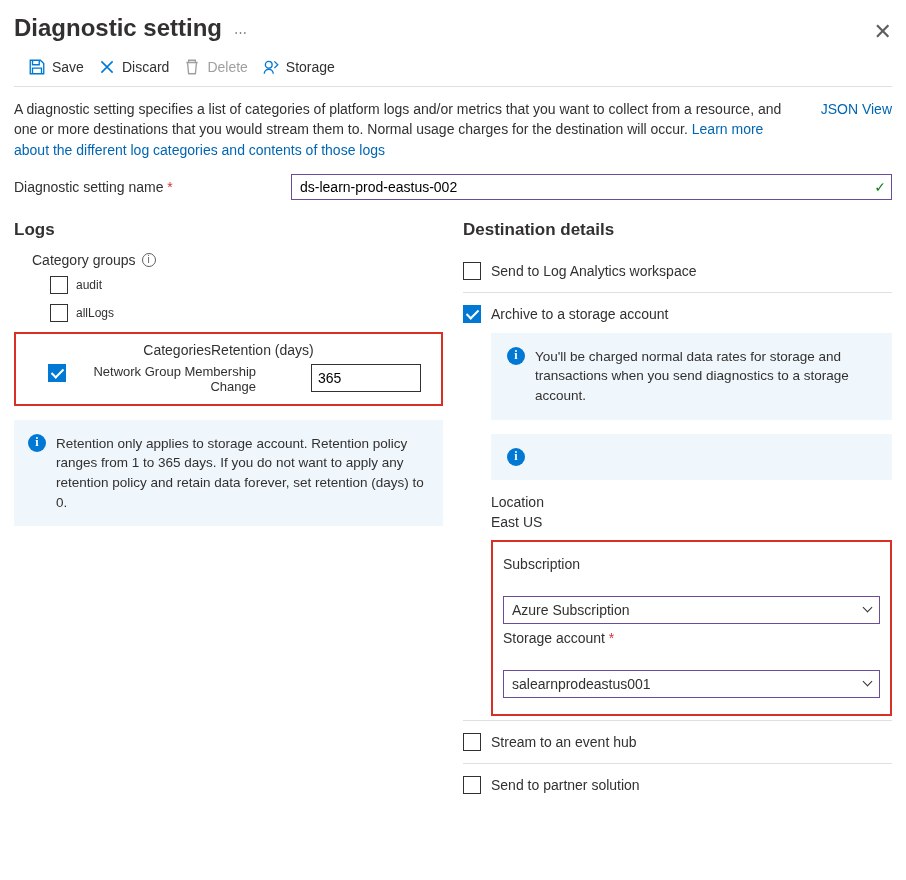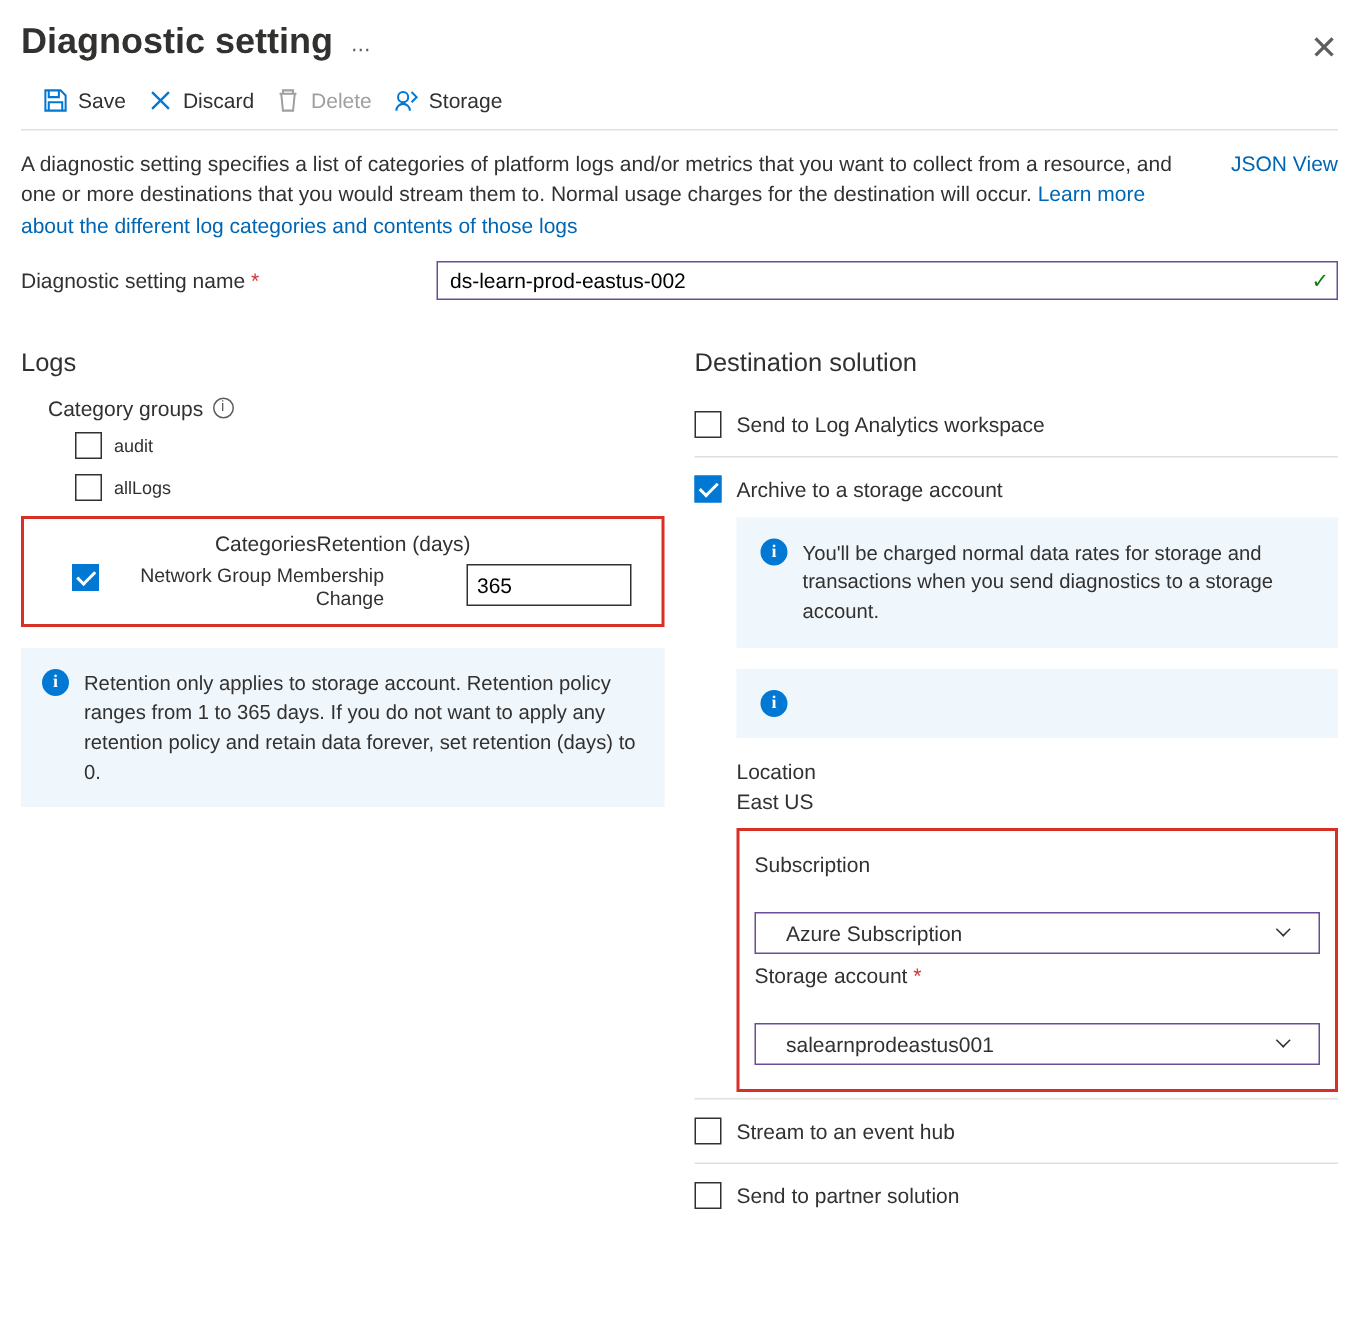--- a/index.html
+++ b/index.html
@@ -40,40 +40,40 @@
   .name-label { width: 245px; font-size:14px;}
   .req { color: #d13438; }
   .name-input { flex:1; position: relative; border-radius: 13px; }
   .name-input input {
     width: 100%; height: 26px; padding: 2px 26px 2px 8px;
     border: 1px solid var(--purple-border); font-size: 14px; outline:none;
   }
   .name-input .check { position:absolute; right:6px; top:5px; color:#107c10; font-size:14px;}
   .columns { display: flex; gap: 20px; margin-top: 20px; }
   .col { flex: 1; min-width: 0;}
-  h2 { font-size: 17px; font-weight: 400; margin: 12px 0 10px 0; }
+  h2 { font-size: 17px; font-weight: 700; margin: 0 0 10px 0; }
   .sub { font-size: 14px; margin: 12px 0 8px 18px; display:flex; align-items:center; gap:6px;}
   .info-icon { color: var(--muted); font-size:13px; border:1px solid var(--muted); border-radius:50%; width:14px;height:14px;display:inline-flex;align-items:center;justify-content:center;font-style:normal; font-size:10px;}
   .cb-row { display:flex; align-items:center; gap:8px; margin:0 0 10px 36px; font-size:12px;}
   .cb { width:18px; height:18px; border:1px solid var(--text); cursor:pointer; flex-shrink:0;}
   .cb.checked { background: var(--accent); border-color: var(--accent); position:relative;}
   .cb.checked::after { content:""; position:absolute; left:5px; top:1px; width:5px; height:10px; border:solid #fff; border-width:0 2px 2px 0; transform:rotate(45deg);}
   .highlight-box { border:2px solid var(--highlight); padding:8px 10px 10px 10px; margin-top:4px;}
   .cat-row { display:flex; align-items:flex-start; gap:12px; margin-top:6px;}
   .cat-cb-wrap { display:flex; align-items:flex-start; gap:10px; flex:1; margin-left:22px;text-align:right;}
   .ret-col { width:120px; }
   .ret-col input { width:110px; height:28px; padding:4px 6px; font-size:14px; border:1px solid var(--text);}
   .info-box { background: var(--info-bg); padding:14px 14px 14px 14px; margin-top:14px; display:flex; gap:10px; font-size:13.5px; line-height:1.45;}
   .info-i { width:18px;height:18px;background:#0078d4;color:#fff;border-radius:50%;display:flex;align-items:center;justify-content:center;font-size:12px;font-weight:600;font-style:normal;flex-shrink:0;font-family:serif;}
   .dest-row { display:flex; align-items:center; gap:10px; padding:12px 0; border-bottom:1px solid #e1dfdd; font-size:14px;}
   .dest-row:last-child { border-bottom:none;}
   .indent-block { margin-left:28px; margin-top:10px;}
   .minibox { background: var(--info-bg); padding:14px 16px; display:flex; gap:10px; font-size:13.5px; line-height:1.45; margin-bottom:14px;}
   .field-label { font-size:14px; margin:6px 0 4px 0;}
-  .select { border:1px solid var(--purple-border); height:28px; display:flex; align-items:center; justify-content:space-between; padding:0 20px; font-size:14px; cursor:pointer; margin-bottom:6px;margin-top:24px;}
+  .select { border:1px solid var(--purple-border); height:28px; display:flex; align-items:center; justify-content:space-between; padding:0 8px; font-size:14px; cursor:pointer; margin-bottom:6px;margin-top:24px;}
   .chev { border:solid var(--text); border-width:0 1px 1px 0; padding:3px; transform:rotate(45deg); margin-top:-4px;}
   .highlight-box2 { border:2px solid var(--highlight); padding:8px 10px 10px 10px; margin-top:10px;}
   .static-val { font-size:14px; margin-bottom:8px;}
 </style>
 </head>
 <body>
 
 <div class="header">
   <h1>Diagnostic setting</h1>
   <span class="more-dots">⋯</span>
@@ -158,21 +158,21 @@
       </div>
     </div>
 
     <div class="info-box">
       <span class="info-i">i</span>
       <span>Retention only applies to storage account. Retention policy ranges from 1 to 365 days. If you do not want to apply any retention policy and retain data forever, set retention (days) to 0.</span>
     </div>
   </div>
 
   <div class="col">
-    <h2>Destination solution</h2>
+    <h2>Destination details</h2>
 
     <div class="dest-row">
       <div class="cb"></div>
       <span>Send to Log Analytics workspace</span>
     </div>
 
     <div style="padding:12px 0 4px 0;border-bottom:1px solid #e1dfdd;">
       <div style="display:flex;align-items:center;gap:10px;">
         <div class="cb checked"></div>
         <span style="font-size:14px;">Archive to a storage account</span>

